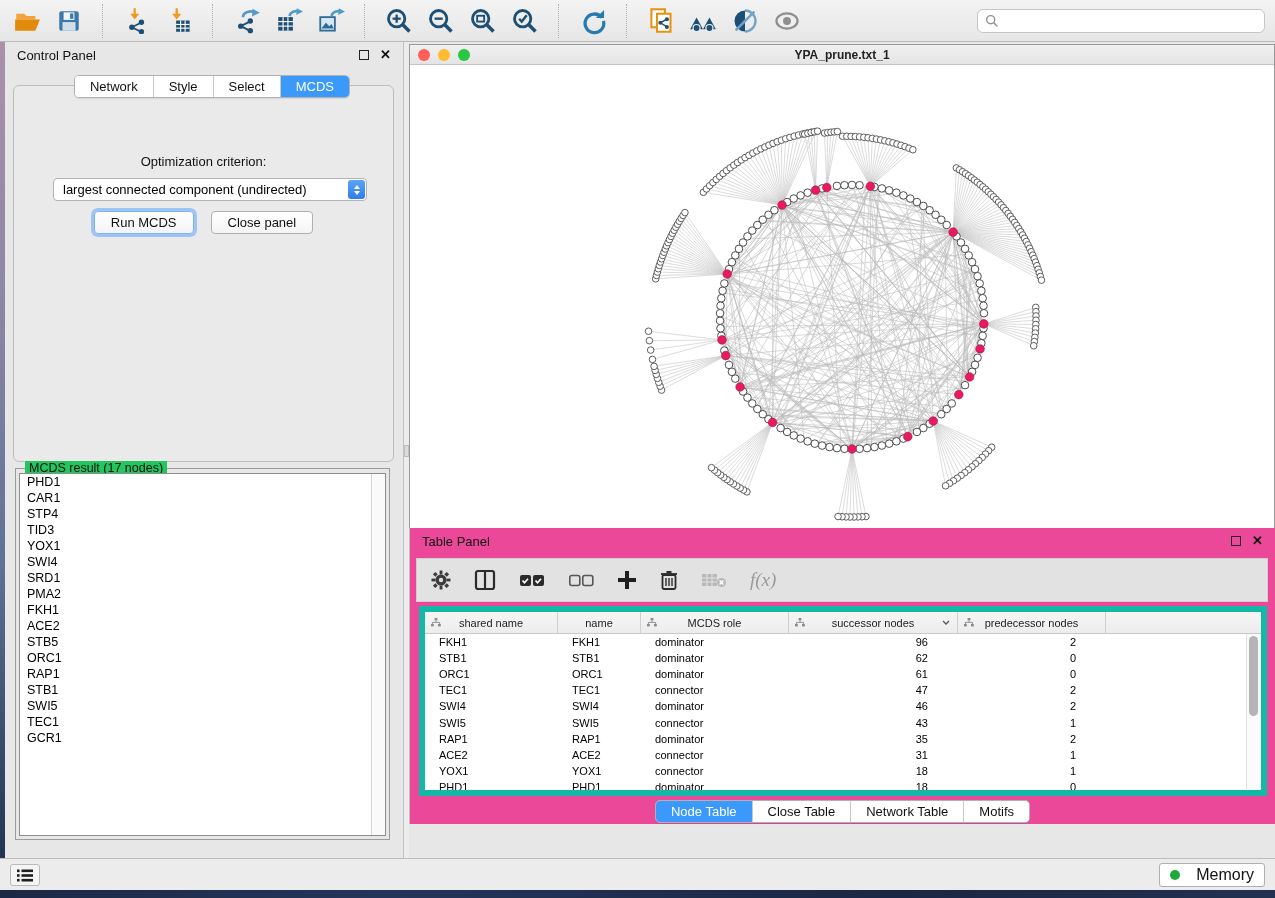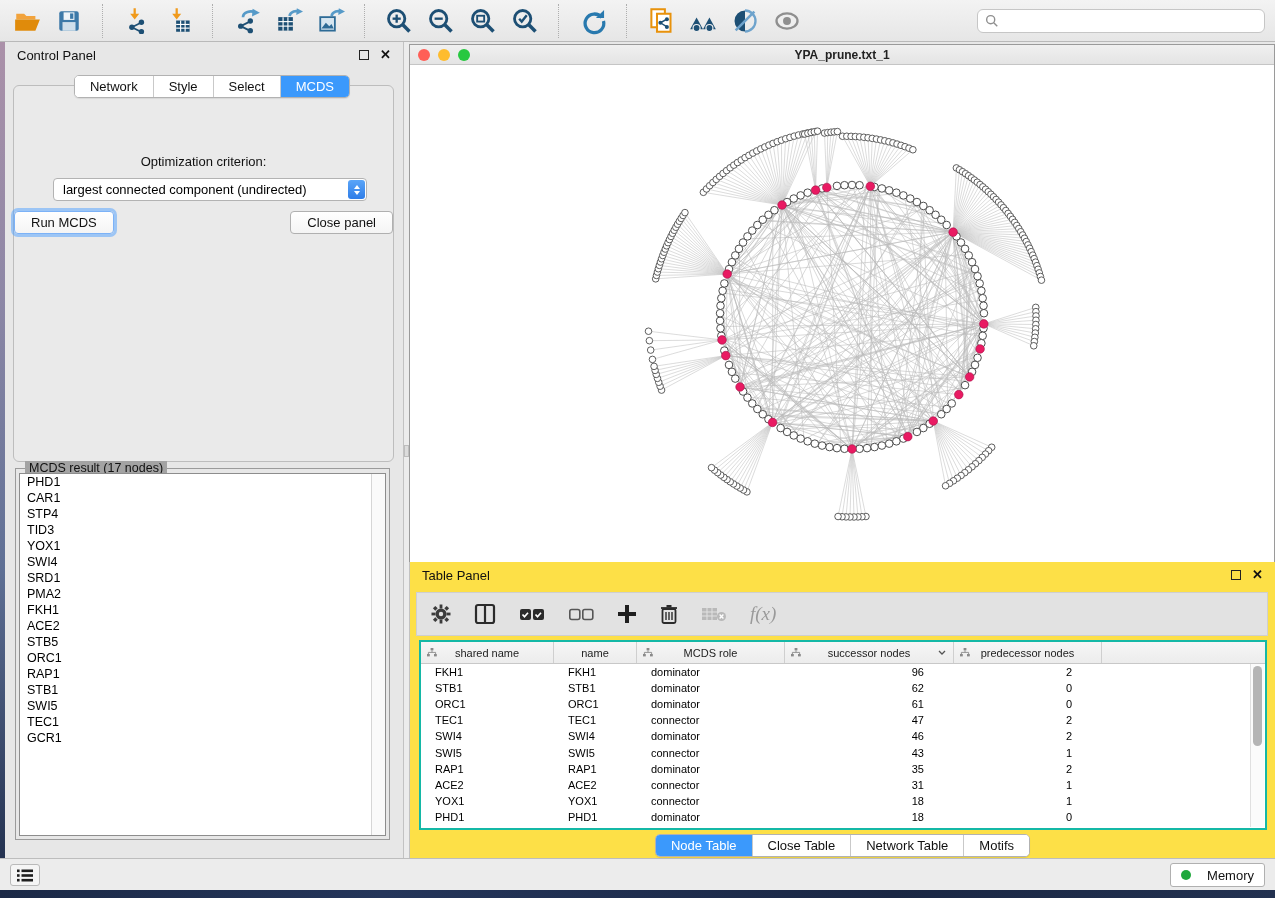--- a/index.html
+++ b/index.html
@@ -30,65 +30,65 @@
   .seg .seg-btn.active{background:#3b99fc;color:#fff;}
   #cp-tabs-wrap{position:absolute;left:8px;top:33px;width:100%;text-align:center;z-index:3;}
   #cp-inner{position:absolute;left:8px;top:43px;width:381px;height:377px;border:1px solid #bdbdbd;border-radius:6px;background:#eaeaea;box-sizing:border-box;}
   #opt-label{position:absolute;left:0;top:68px;width:100%;text-align:center;font-size:13px;color:#111;}
   #opt-select{position:absolute;left:39px;top:92px;width:314px;height:23px;background:#fff;border:1px solid #b3b3b3;border-radius:4px;
       box-sizing:border-box;display:flex;align-items:center;font-size:13px;padding-left:9px;}
   #opt-stepper{position:absolute;right:1px;top:1px;bottom:1px;width:17px;border-radius:3px;
       background:linear-gradient(#5aa5f8,#2f7de8);display:flex;flex-direction:column;align-items:center;justify-content:center;gap:2px;}
   .tri-up{width:0;height:0;border-left:3.5px solid transparent;border-right:3.5px solid transparent;border-bottom:4.5px solid #fff;}
   .tri-dn{width:0;height:0;border-left:3.5px solid transparent;border-right:3.5px solid transparent;border-top:4.5px solid #fff;}
-  .cp-btnrow{position:absolute;left:0;top:125px;width:100%;display:flex;justify-content:space-between;gap:17px;}
+  .cp-btnrow{position:absolute;left:0;top:125px;width:100%;display:flex;justify-content:center;gap:17px;}
   .mac-btn{font:13px "Liberation Sans",sans-serif;background:linear-gradient(#ffffff,#f4f4f4);border:1px solid #b0b0b0;border-radius:4px;
       padding:3px 16px;color:#111;cursor:default;}
   .mac-btn.focused{border-color:#7cb2f7;box-shadow:0 0 0 3px rgba(77,159,255,.5);}
   #mcds-group{position:absolute;left:10px;top:426px;width:373px;height:370px;border:1px solid #9b9b9b;background:#e7e7e7;}
-  #mcds-legend{position:absolute;left:9px;top:-8px;background:#a3a3a3;padding:0 4px;font-size:12.5px;color:#111;}
+  #mcds-legend{position:absolute;left:9px;top:-8px;background:#22c55e;padding:0 4px;font-size:12.5px;color:#111;}
   #mcds-list{position:absolute;left:3px;right:3px;top:4px;bottom:3px;background:#fff;border:1px solid #8d8d8d;overflow:hidden;}
   #mcds-scroll{position:absolute;right:0;top:0;bottom:0;width:13px;border-left:1px solid #d6d6d6;background:#fafafa;}
   .mcds-item{font-size:12.5px;line-height:16px;padding-left:7px;color:#000;}
   
   #splitter{left:404px;top:42px;width:5px;height:816px;background:#ececec;}
   #splitter-handle{position:absolute;left:0;top:403px;width:5px;height:12px;background:#dcdcdc;border:1px solid #bdbdbd;box-sizing:border-box;}
   
   #network-frame{left:409px;top:44px;width:866px;height:640px;background:#fff;border:1px solid #9a9a9a;box-sizing:border-box;}
   #net-titlebar{position:absolute;left:0;top:0;width:100%;height:19px;background:linear-gradient(#f0f0f0,#e4e4e4);
       border-bottom:1px solid #c5c5c5;display:flex;align-items:center;}
   .traffic{display:flex;gap:8px;margin-left:8px;}
   .light{width:12px;height:12px;border-radius:50%;}
   #net-title{position:absolute;left:0;width:100%;text-align:center;font-size:12px;font-weight:700;color:#222;}
   #graph-svg{position:absolute;left:0;top:19px;}
   
-  #table-panel{left:409px;top:562px;width:866px;height:296px;background:#fde047;box-sizing:border-box;border-left:1px solid #c2c2c2;padding-left:28px;}
+  #table-panel{left:409px;top:528px;width:866px;height:296px;background:#ec4899;box-sizing:border-box;border-left:1px solid #c2c2c2;padding-left:28px;}
   #tp-toolbar{position:absolute;left:6px;top:30px;width:852px;height:44px;background:#e2e2e2;border:1px solid #cfcfcf;
       box-sizing:border-box;display:flex;align-items:center;padding-left:14px;gap:23px;}
   .tpb{border:none;background:transparent;padding:0;display:flex;align-items:center;justify-content:center;cursor:default;}
   #fx-label{font-family:"Liberation Serif",serif;font-style:italic;font-size:19px;color:#9a9a9a;}
-  #node-table{position:absolute;left:9px;top:78px;width:848px;height:190px;background:#fff;border:2px solid #14b8a6;box-sizing:border-box;overflow:hidden;}
+  #node-table{position:absolute;left:9px;top:78px;width:848px;height:190px;background:#fff;border:6px solid #14b8a6;box-sizing:border-box;overflow:hidden;}
   #table-header{display:flex;height:21px;background:linear-gradient(#f6f6f6,#ececec);border-bottom:1px solid #c8c8c8;}
   .th{position:relative;height:21px;box-sizing:border-box;border-right:1px solid #cfcfcf;display:flex;align-items:center;justify-content:center;
       font-size:11px;color:#222;}
   .th .tree-ico{position:absolute;left:6px;top:6px;}
   .th .sort-ico{position:absolute;right:7px;top:8px;}
   .tr{display:flex;height:16.1px;align-items:center;}
   .td{font-size:11px;color:#000;box-sizing:border-box;white-space:nowrap;overflow:hidden;}
   .td.txt{padding-left:14px;text-align:left;}
   .td.num{padding-right:30px;text-align:right;}
   #table-vscroll{position:absolute;right:1px;top:22px;bottom:1px;width:13px;background:#fbfbfb;border-left:1px solid #e0e0e0;}
   #table-vthumb{position:absolute;left:1.5px;top:2px;width:9px;height:80px;background:#b5b5b5;border-radius:5px;}
   #tp-tabs-wrap{position:absolute;left:0;top:272px;width:100%;text-align:center;}
   
   #status-bar{left:0;top:858px;width:1275px;height:32px;background:#ececec;border-top:1px solid #bdbdbd;box-sizing:border-box;}
   #menu-list-button{position:absolute;left:10px;top:5px;width:30px;height:22px;background:#f5f5f5;border:1px solid #b9b9b9;border-radius:3px;
       display:flex;align-items:center;justify-content:center;cursor:default;}
   #memory-button{position:absolute;right:10px;top:4px;height:24px;background:#fff;border:1px solid #b0b0b0;border-radius:3px;
-      display:flex;align-items:center;gap:16px;padding:8px 10px;font-size:13px;color:#111;cursor:default;}
+      display:flex;align-items:center;gap:16px;padding:8px 10px;font-size:16px;color:#111;cursor:default;}
   .mem-dot{width:10px;height:10px;border-radius:50%;}
 </style>
 </head>
 <body>
 
 <div id="main-toolbar" class="abs">
   <button class="tb">
     <svg width="27" height="27" viewBox="0 0 24 24">
       <path d="M2 6h7l2 2h8v3H2z" fill="#f2a33c"></path>
         <path d="M1 11h22l-4 10H1z" fill="#e08b0b"></path>

